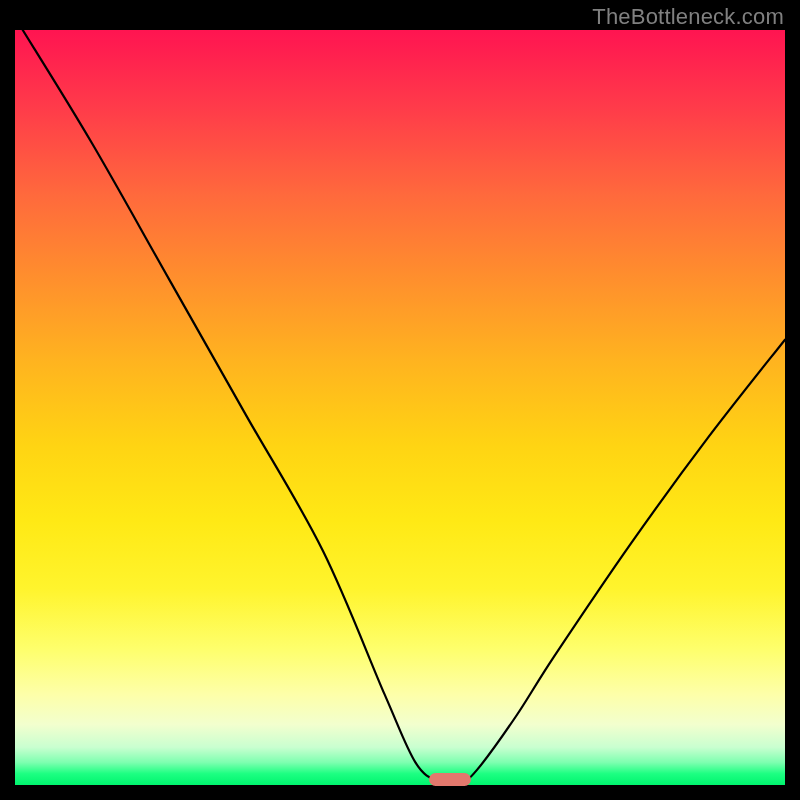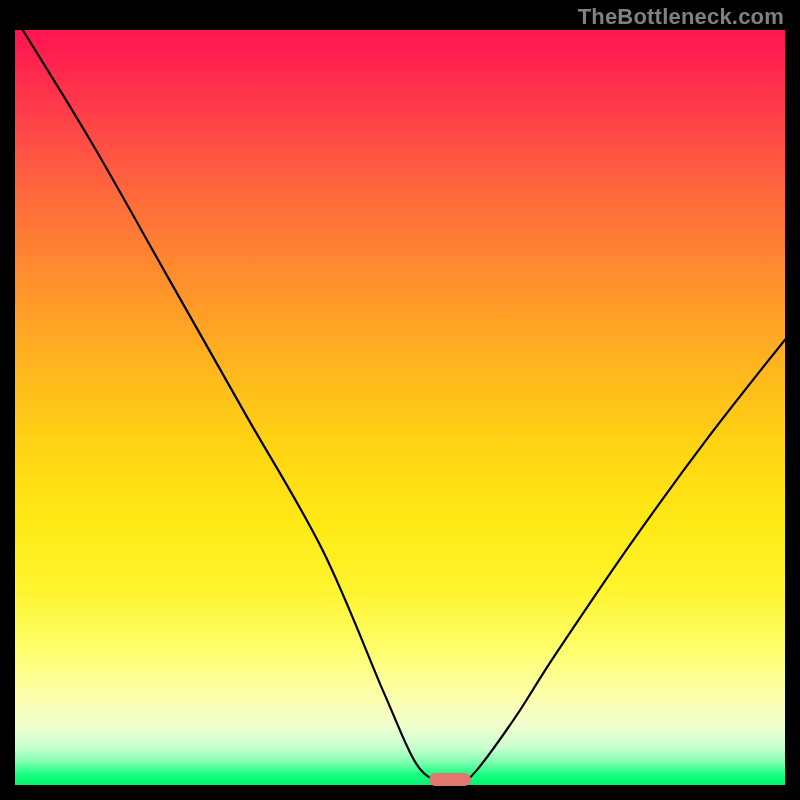--- a/index.html
+++ b/index.html
@@ -41,21 +41,21 @@
       #00f46e 100%
     );
   }
   .watermark {
     position: absolute;
     top: 4px;
     right: 16px;
     color: #808080;
     font-size: 22px;
     letter-spacing: 0.2px;
-    font-weight: 700;
+    font-weight: 400;
   }
   svg.curve {
     position: absolute;
     left: 0;
     top: 0;
     width: 100%;
     height: 100%;
   }
   .marker {
     position: absolute;

